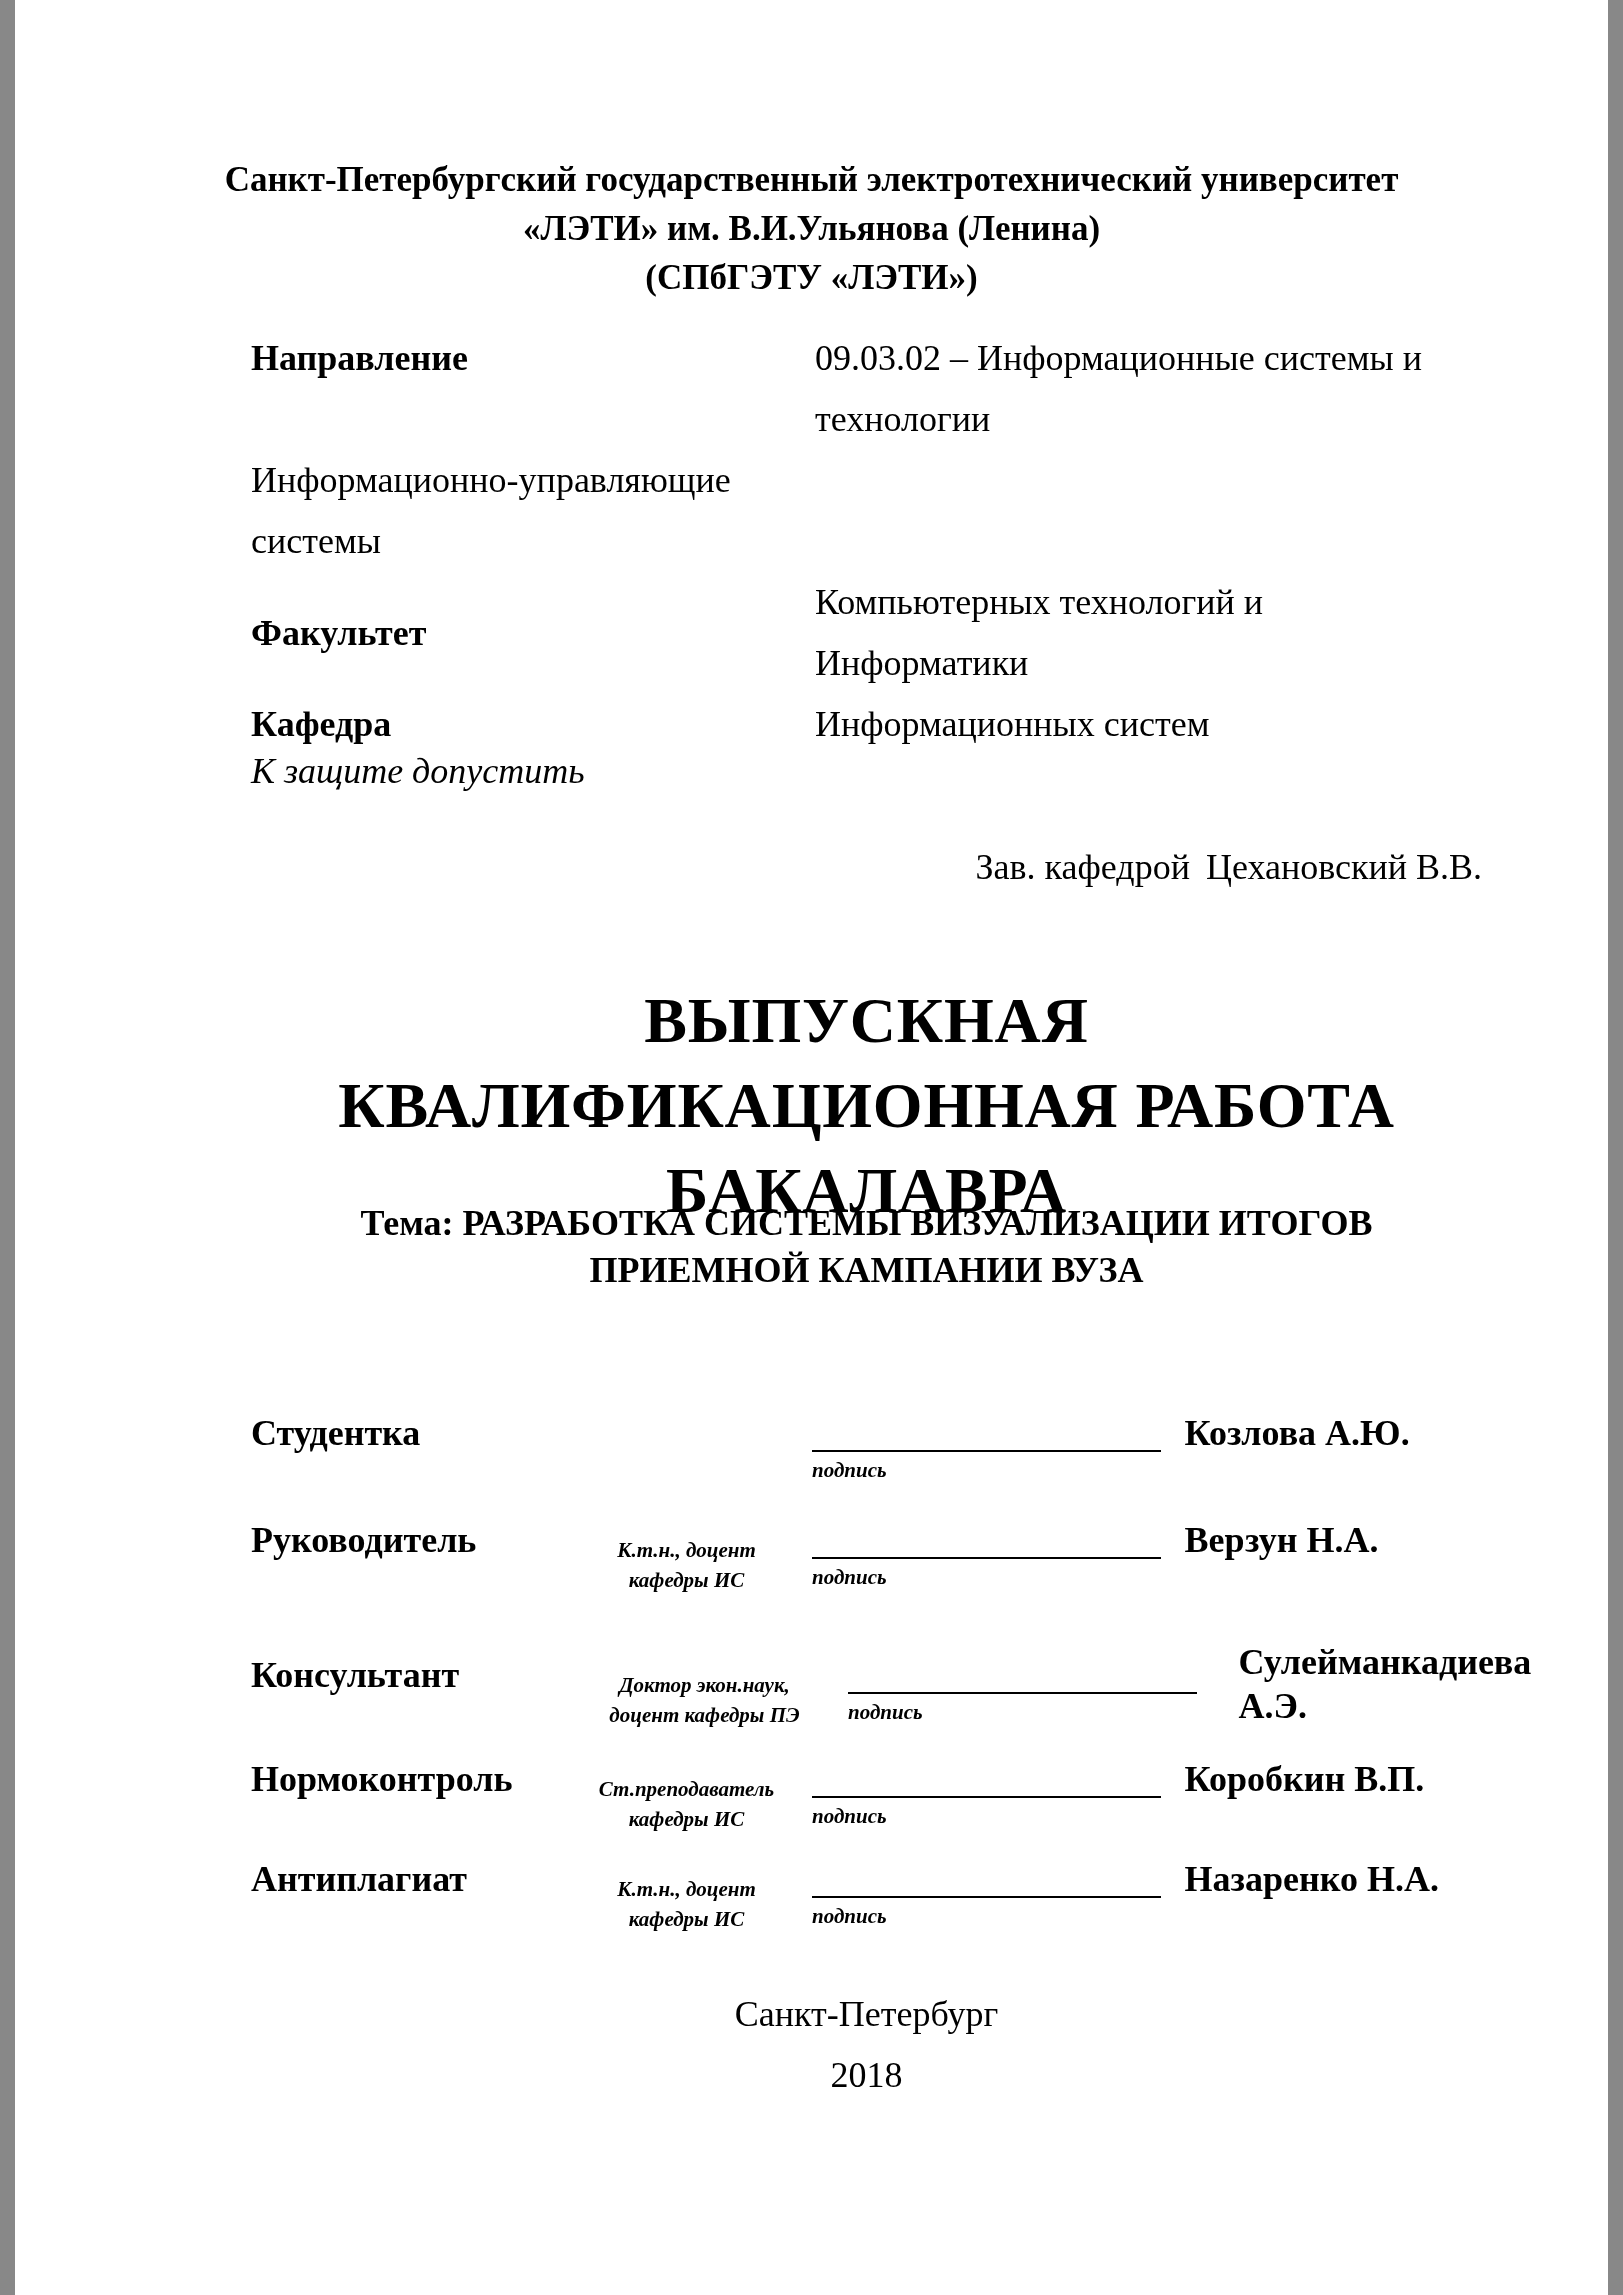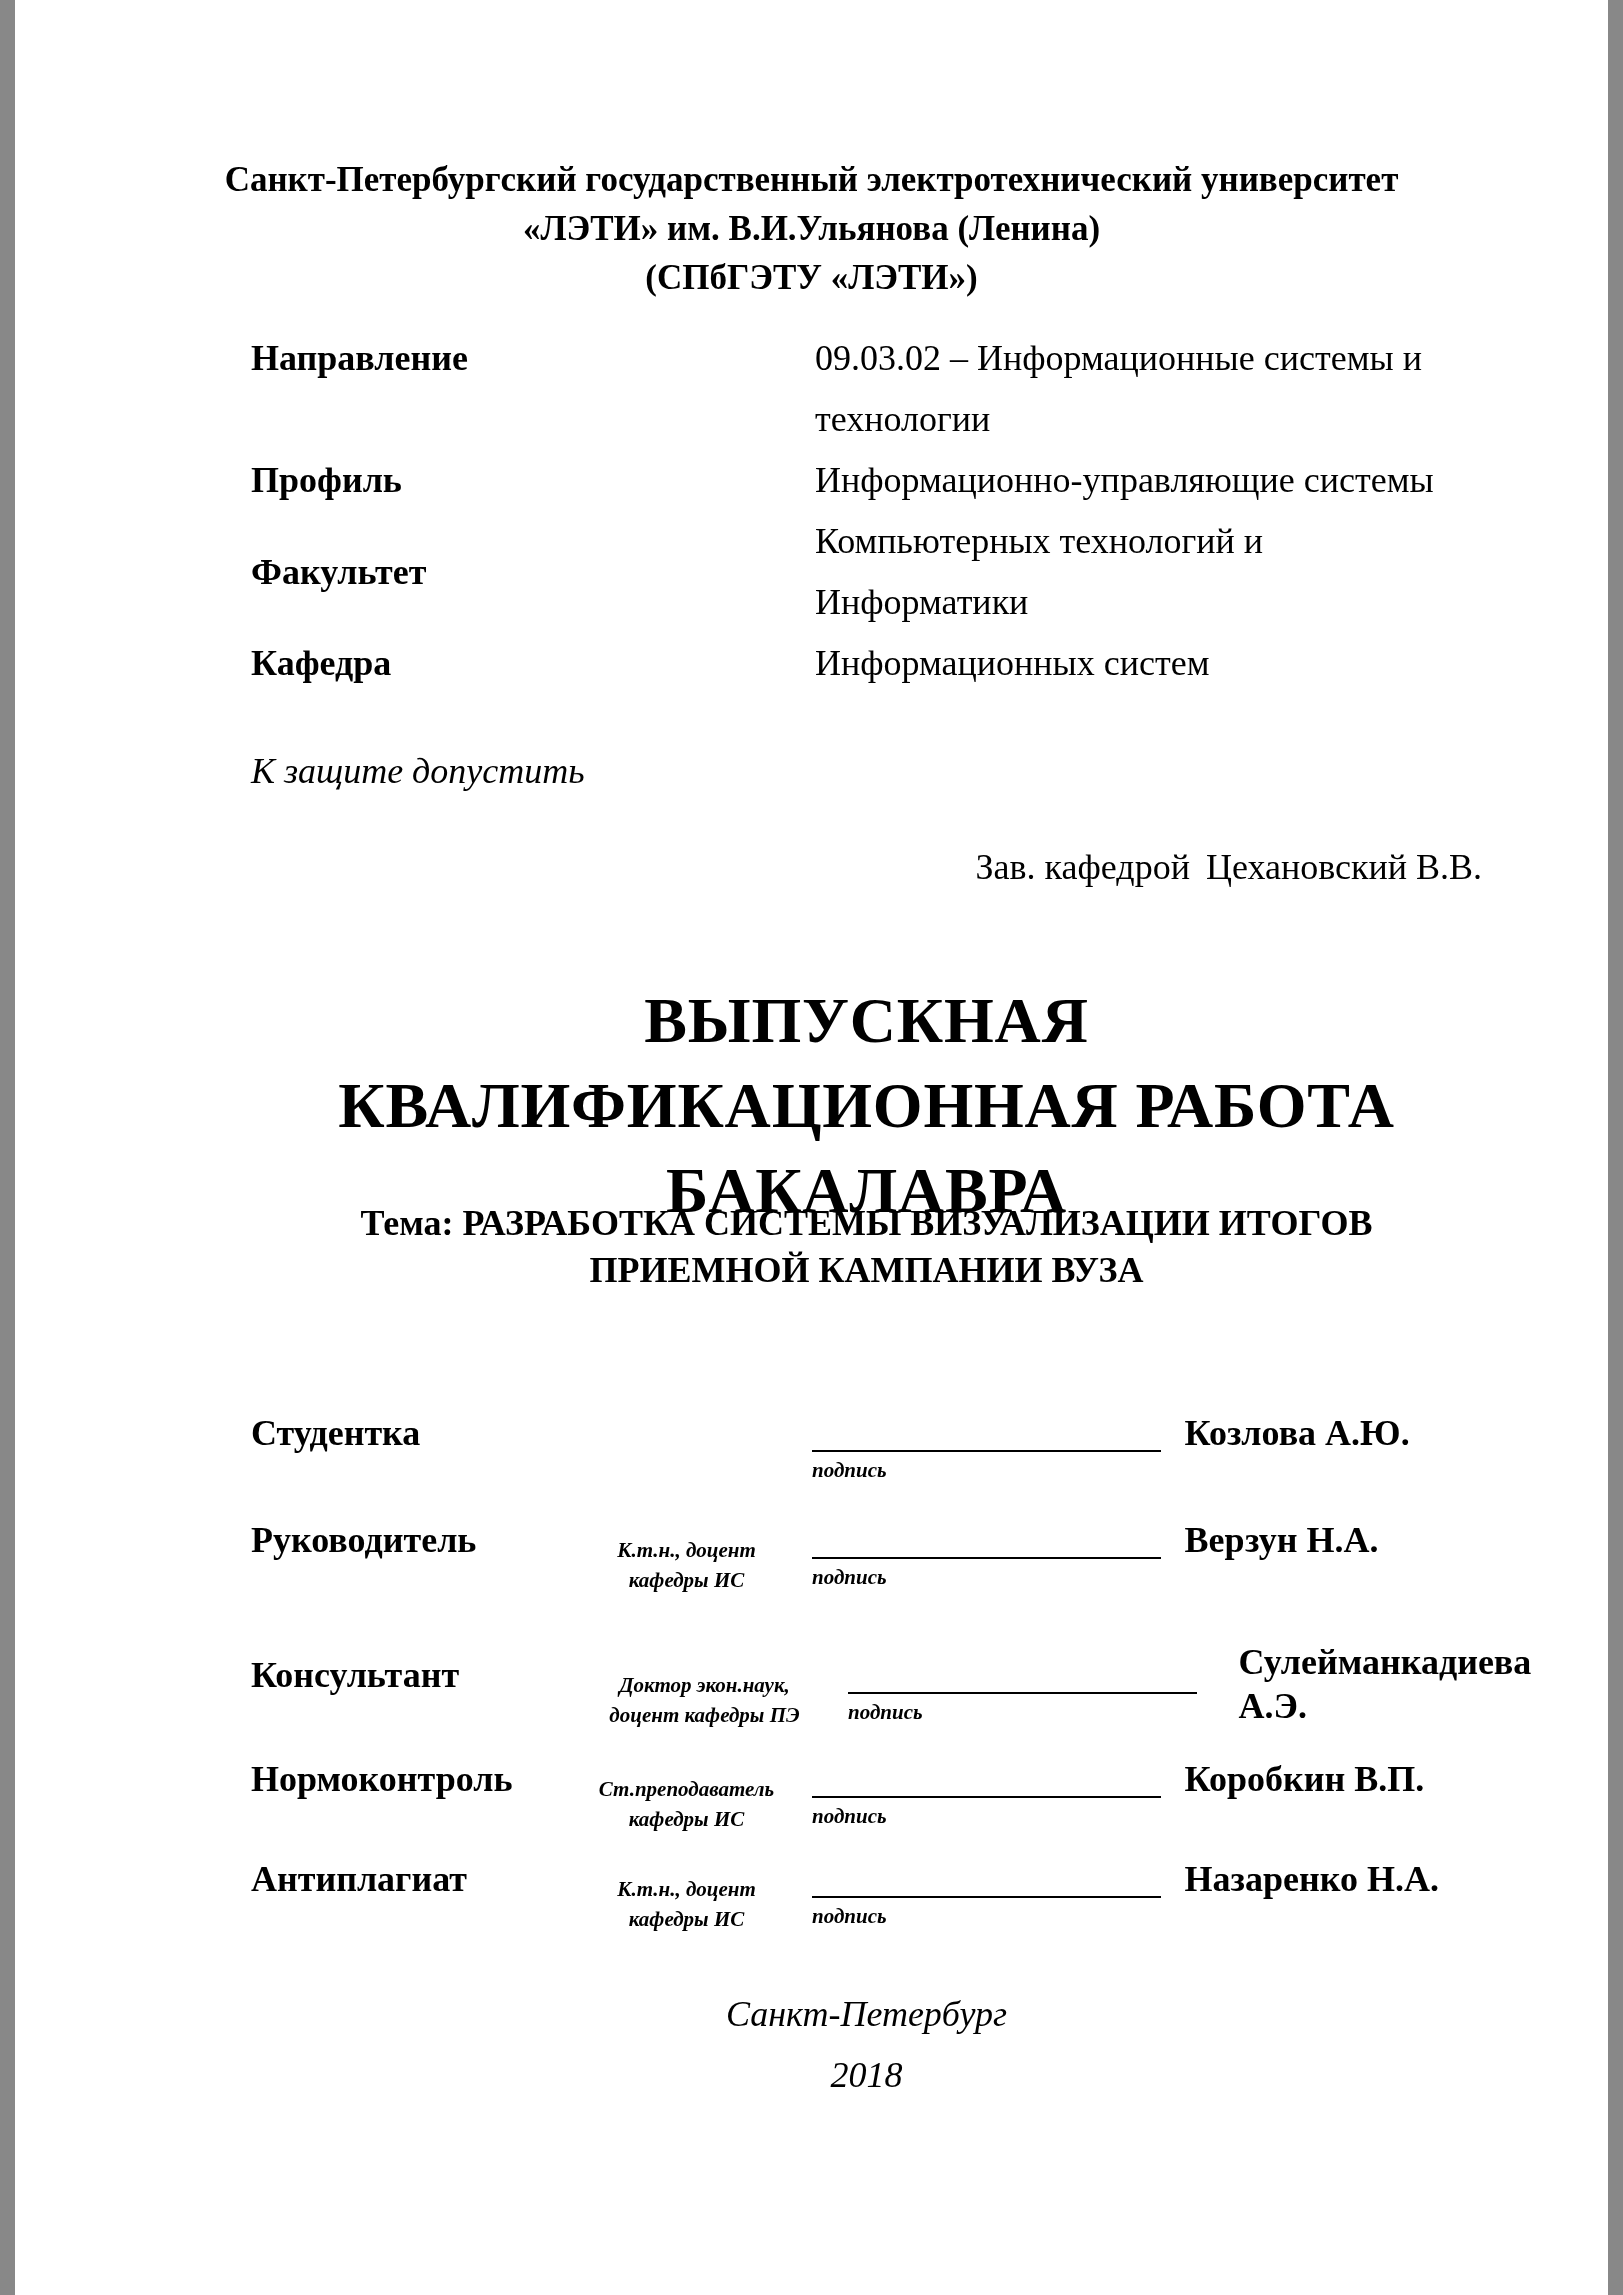--- a/index.html
+++ b/index.html
@@ -75,41 +75,40 @@
   .sig-caption {
     margin-top: 4.7px;
     text-align: left;
     font-size: 21px;
     font-style: italic;
     line-height: 27px;
   }
   .sig-name { line-height: 44px; padding-left: 23.6px; }
   .sig-row.wrap-name .sig-name { margin-top: -12.6px; }
   
-  .footer { top: 1984px; text-align: center; line-height: 61px; font-style: italic; }
+  .footer { top: 1984px; text-align: center; line-height: 61px; }
 </style>
 </head>
 <body>
 
 <div class="page">
 
   <div class="uni-header">
     <div>Санкт-Петербургский государственный электротехнический университет</div>
     <div>«ЛЭТИ» им. В.И.Ульянова (Ленина)</div>
     <div>(СПбГЭТУ «ЛЭТИ»)</div>
   </div>
 
   <div class="abs-block info">
     <div class="info-row">
       <div class="info-label">Направление</div>
       <div class="info-value">09.03.02 – Информационные системы и
 технологии</div>
     </div>
     <div class="info-row">
-      <div class="info-label">Профиль</div>
       <div class="info-value">Информационно-управляющие системы</div>
     </div>
     <div class="info-row v-center">
       <div class="info-label">Факультет</div>
       <div class="info-value">Компьютерных технологий и
 Информатики</div>
     </div>
     <div class="info-row">
       <div class="info-label">Кафедра</div>
       <div class="info-value">Информационных систем</div>

